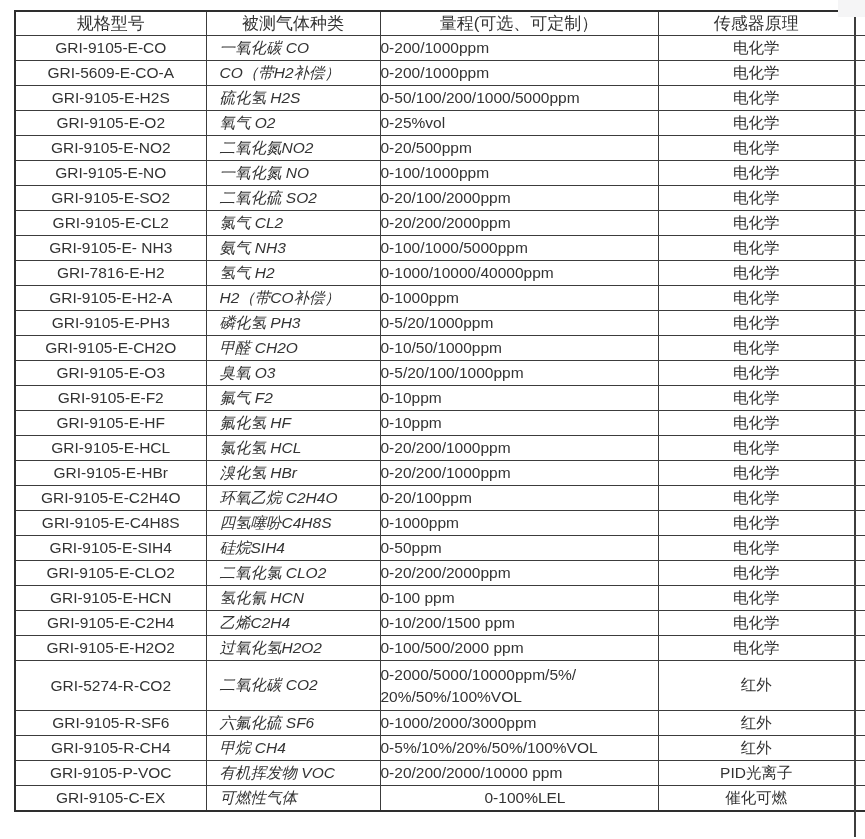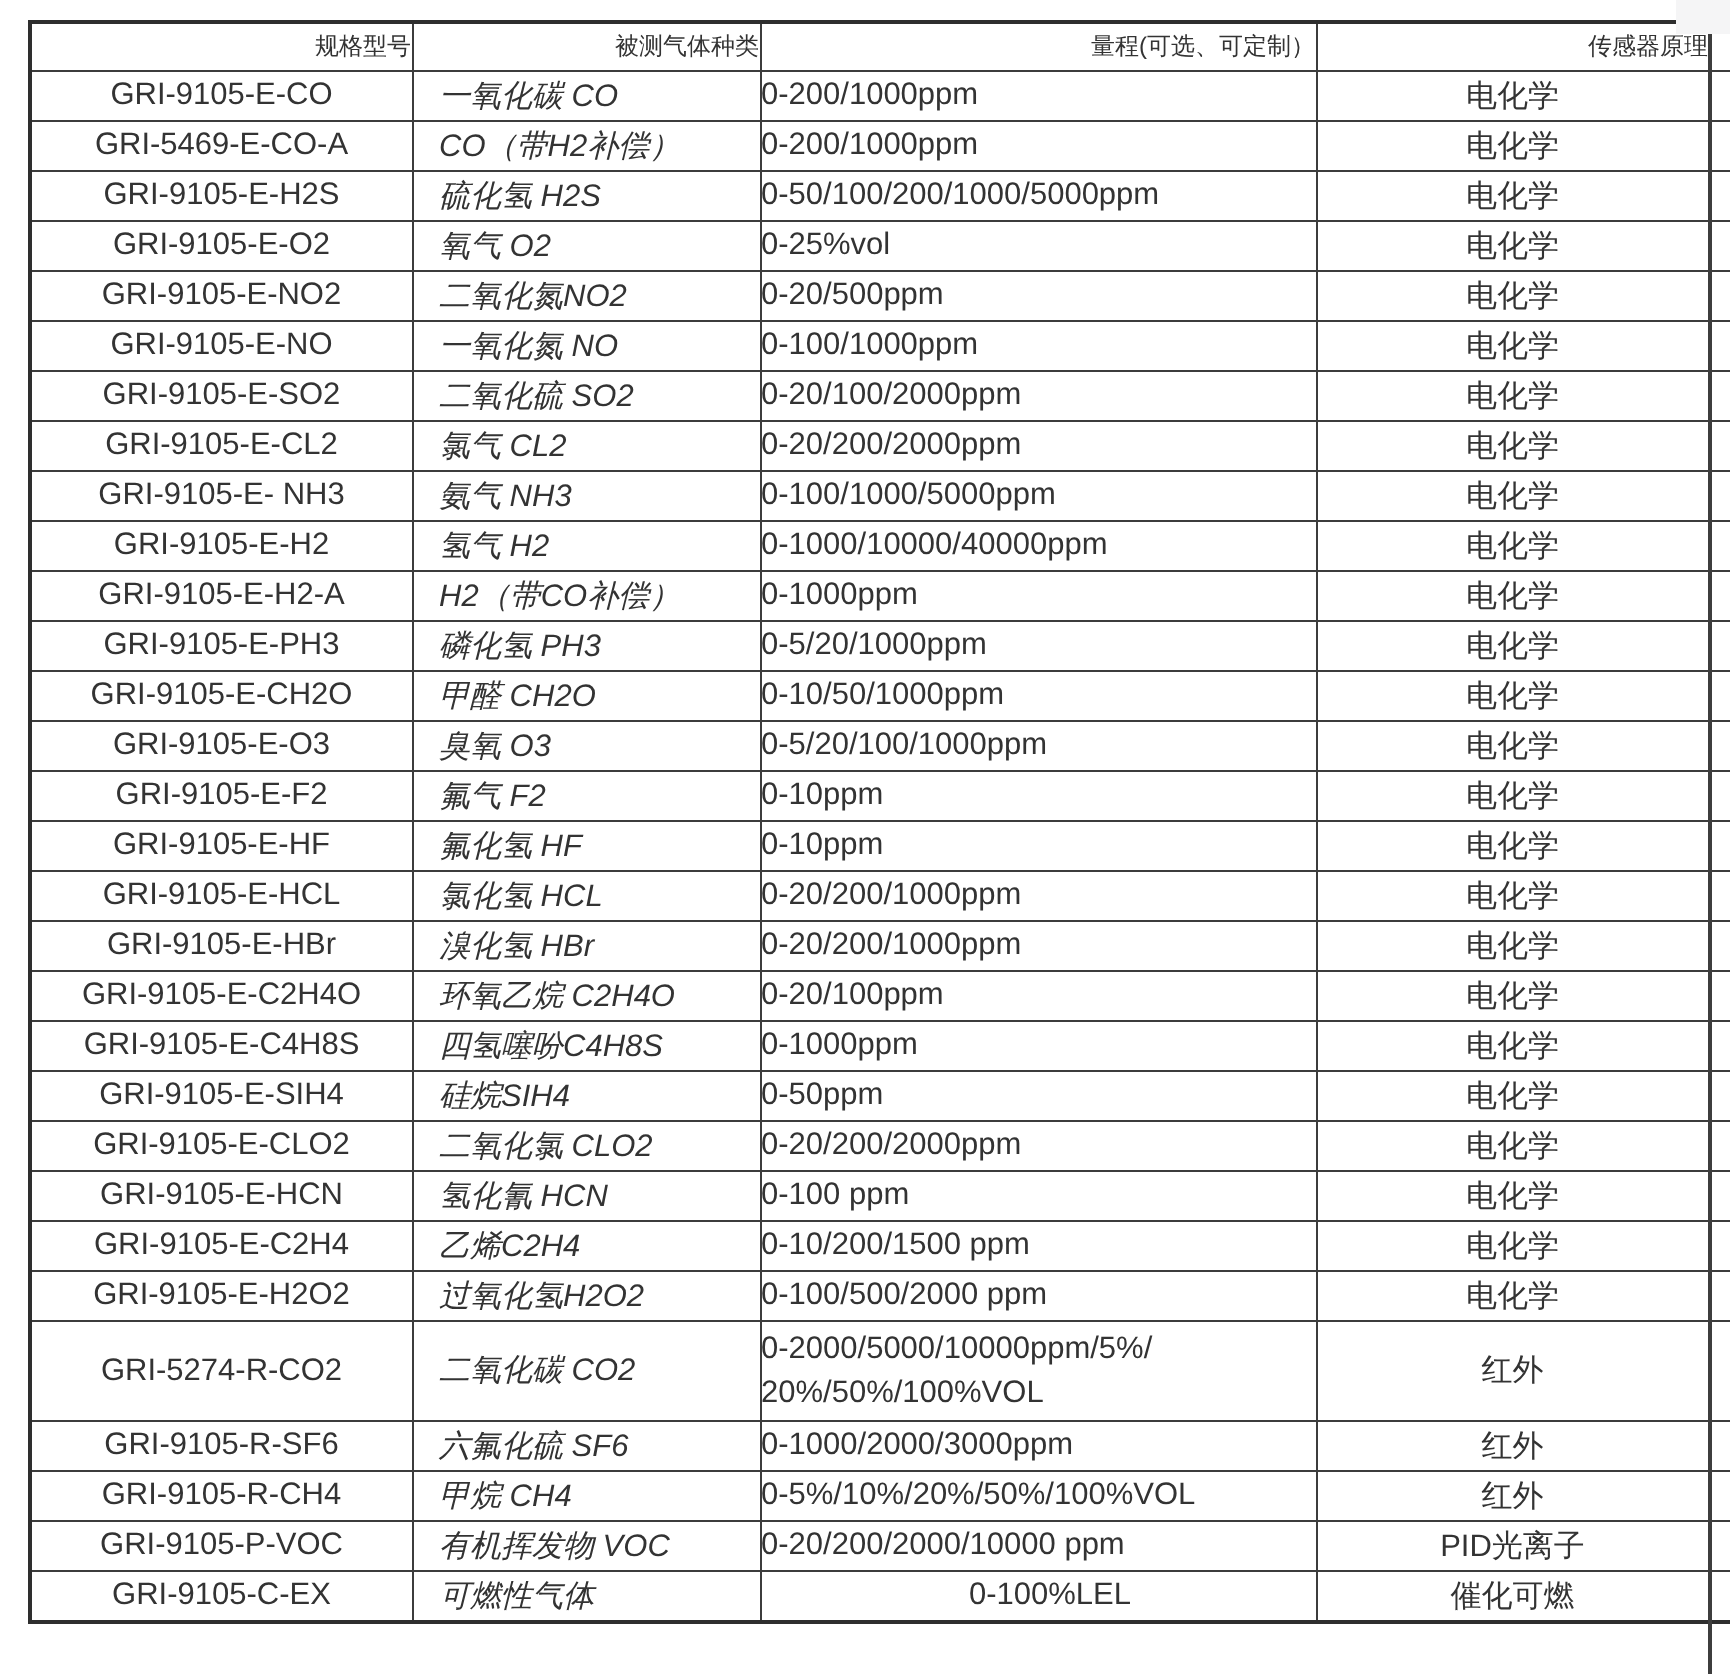--- a/index.html
+++ b/index.html
@@ -17,21 +17,21 @@
     font-size: 15.5px;
   }
   .spec-table th, .spec-table td {
     border: 1px solid #3c3c3c;
     border-right: none;
     padding: 0 0 0 0;
     font-weight: normal;
     overflow: hidden;
     vertical-align: middle;
   }
-  .spec-table th { height: 23px; font-size: 12px; text-align: right; }
+  .spec-table th { height: 23px; font-size: 17px; text-align: center; }
   .spec-table td { height: 24px; }
   td.c-model { text-align: center; }
   td.c-gas   { text-align: left; padding-left: 13px; font-style: italic; }
   td.c-range { text-align: left; padding-left: 0; white-space: pre-line; line-height: 22px; }
   td.c-sensor{ text-align: center; padding-right: 12px; margin-top: 25px; }
   th.h-sensor{ padding-right: 12px; }
   tr.tall td { height: 49px; }
   tbody tr:last-child td.c-range { text-align: center; padding-left: 12px; margin-top: 14px; }
   .right-border-line {
     position: absolute; left: 854px; top: 10px; width: 2px; height: 827px;
@@ -64,21 +64,21 @@
     </tr>
   </thead>
   <tbody id="tbody">
       <tr>
     <td class="c-model">GRI-9105-E-CO</td>
     <td class="c-gas">一氧化碳 CO</td>
     <td class="c-range">0-200/1000ppm</td>
     <td class="c-sensor">电化学</td>
   </tr>
       <tr>
-    <td class="c-model">GRI-5469-E-CO-A</td>
+    <td class="c-model">GRI-5609-E-CO-A</td>
     <td class="c-gas">CO（带H2补偿）</td>
     <td class="c-range">0-200/1000ppm</td>
     <td class="c-sensor">电化学</td>
   </tr>
       <tr>
     <td class="c-model">GRI-9105-E-H2S</td>
     <td class="c-gas">硫化氢 H2S</td>
     <td class="c-range">0-50/100/200/1000/5000ppm</td>
     <td class="c-sensor">电化学</td>
   </tr>
@@ -112,21 +112,21 @@
     <td class="c-range">0-20/200/2000ppm</td>
     <td class="c-sensor">电化学</td>
   </tr>
       <tr>
     <td class="c-model">GRI-9105-E- NH3</td>
     <td class="c-gas">氨气 NH3</td>
     <td class="c-range">0-100/1000/5000ppm</td>
     <td class="c-sensor">电化学</td>
   </tr>
       <tr>
-    <td class="c-model">GRI-9105-E-H2</td>
+    <td class="c-model">GRI-7816-E-H2</td>
     <td class="c-gas">氢气 H2</td>
     <td class="c-range">0-1000/10000/40000ppm</td>
     <td class="c-sensor">电化学</td>
   </tr>
       <tr>
     <td class="c-model">GRI-9105-E-H2-A</td>
     <td class="c-gas">H2（带CO补偿）</td>
     <td class="c-range">0-1000ppm</td>
     <td class="c-sensor">电化学</td>
   </tr>

